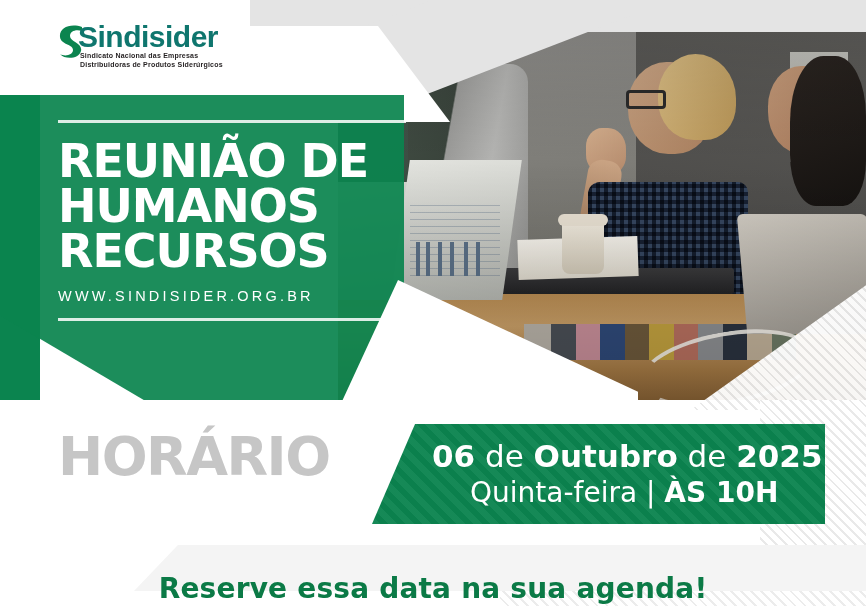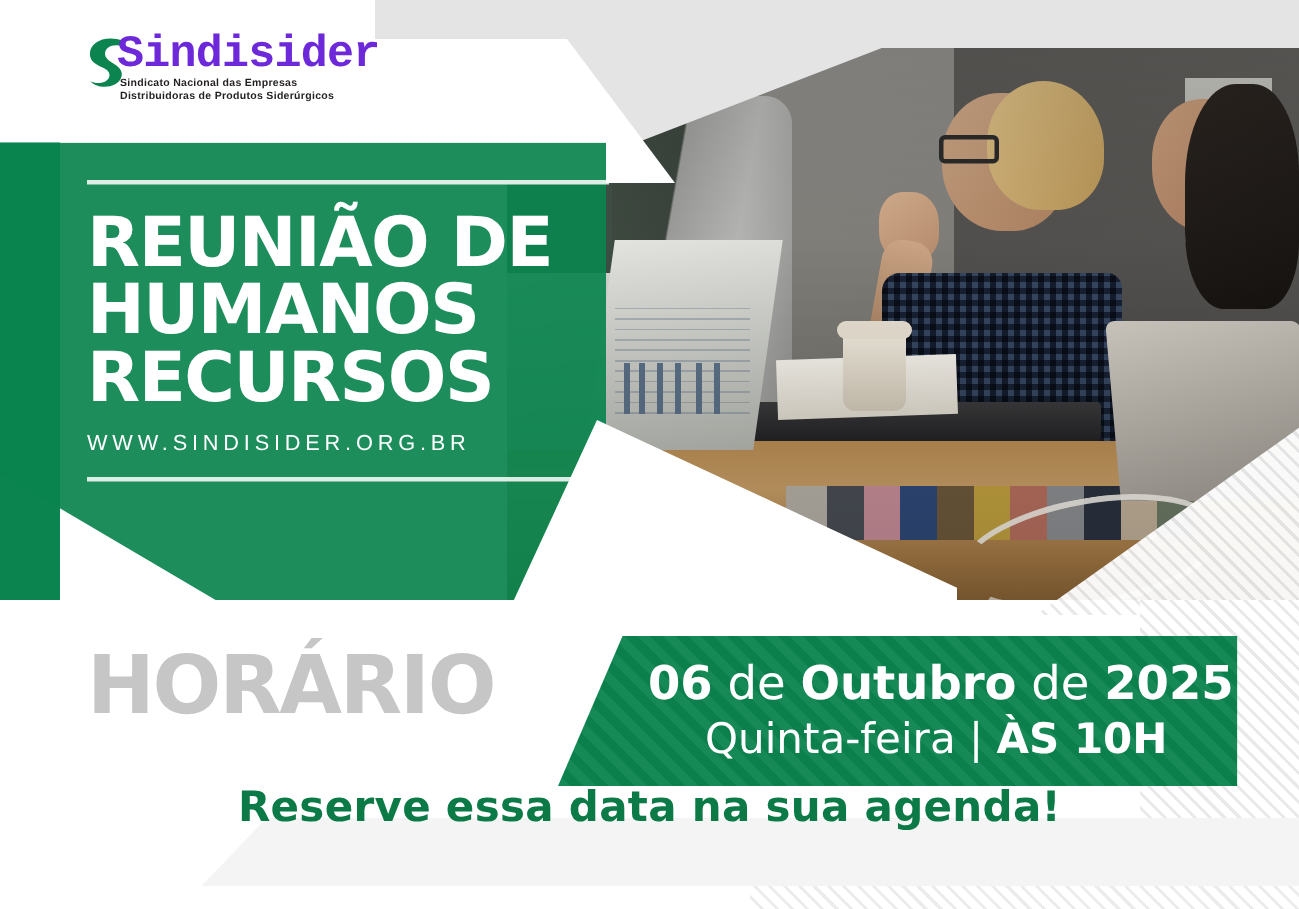--- a/index.html
+++ b/index.html
@@ -99,22 +99,22 @@
     background:repeating-linear-gradient(45deg,#ffffff 0 5px,#e8e8e8 5px 7px);
     clip-path:polygon(34% 100%,100% 22%,100% 100%);opacity:.95;}
   .stripes-right{position:absolute;left:760px;top:400px;width:106px;height:206px;
     background:repeating-linear-gradient(45deg,#ffffff 0 5px,#e9e9e9 5px 7px);}
   .stripes-bottom{position:absolute;left:500px;top:560px;width:366px;height:46px;
     background:repeating-linear-gradient(45deg,#ffffff 0 5px,#ececec 5px 7px);}
 
   
   .logo{position:absolute;left:58px;top:22px;width:200px;height:46px;}
   .logo .swoosh{position:absolute;left:0;top:2px;width:26px;height:36px;}
-  .logo .word{position:absolute;left:20px;top:-2px;font-size:30px;font-weight:bold;color:#6d28d9;
-    letter-spacing:-.5px;font-family:Liberation Mono, monospace;}
+  .logo .word{position:absolute;left:20px;top:-2px;font-size:30px;font-weight:bold;color:#0f766e;
+    letter-spacing:-.5px;font-family:Liberation Sans, sans-serif;}
   .logo .tag1,.logo .tag2{position:absolute;left:22px;color:#231f20;font-size:7px;font-weight:bold;
     letter-spacing:.2px;white-space:nowrap;}
   .logo .tag1{top:30px;}
   .logo .tag2{top:39px;}
 
   
   .head{position:absolute;left:58px;top:120px;width:350px;}
   .rule{height:3px;background:rgba(255,255,255,.85);width:348px;}
   .rule.bottom{width:348px;margin-top:0;}
   .title{margin:16px 0 0 0;color:#ffffff;font-size:46px;line-height:.98;font-weight:bold;
@@ -135,21 +135,21 @@
   .dateline1{position:absolute;left:432px;top:438px;color:#fff;font-size:31px;white-space:nowrap;
     font-family:"DejaVu Sans",sans-serif;}
   .dateline2{position:absolute;left:470px;top:476px;color:#fff;font-size:28px;white-space:nowrap;
     font-family:"DejaVu Sans",sans-serif;}
   .b{font-weight:bold;}
   .thin{font-weight:normal;}
 
   
   .ctabar{position:absolute;left:134px;top:545px;width:732px;height:46px;background:#f4f4f4;
     clip-path:polygon(6% 0,100% 0,100% 100%,0 100%);}
-  .cta{position:absolute;left:0;top:521px;width:866px;text-align:center;color:#0b7a46;
+  .cta{position:absolute;left:0;top:572px;width:866px;text-align:center;color:#0b7a46;
     font-size:28px;font-weight:bold;letter-spacing:.2px;font-family:"DejaVu Sans",sans-serif;}
 </style>
 </head>
 <body>
 
 <div class="banner">
 
   <div class="photo">
     <div class="wall-left"></div>
     <div class="wall-mid"></div>

